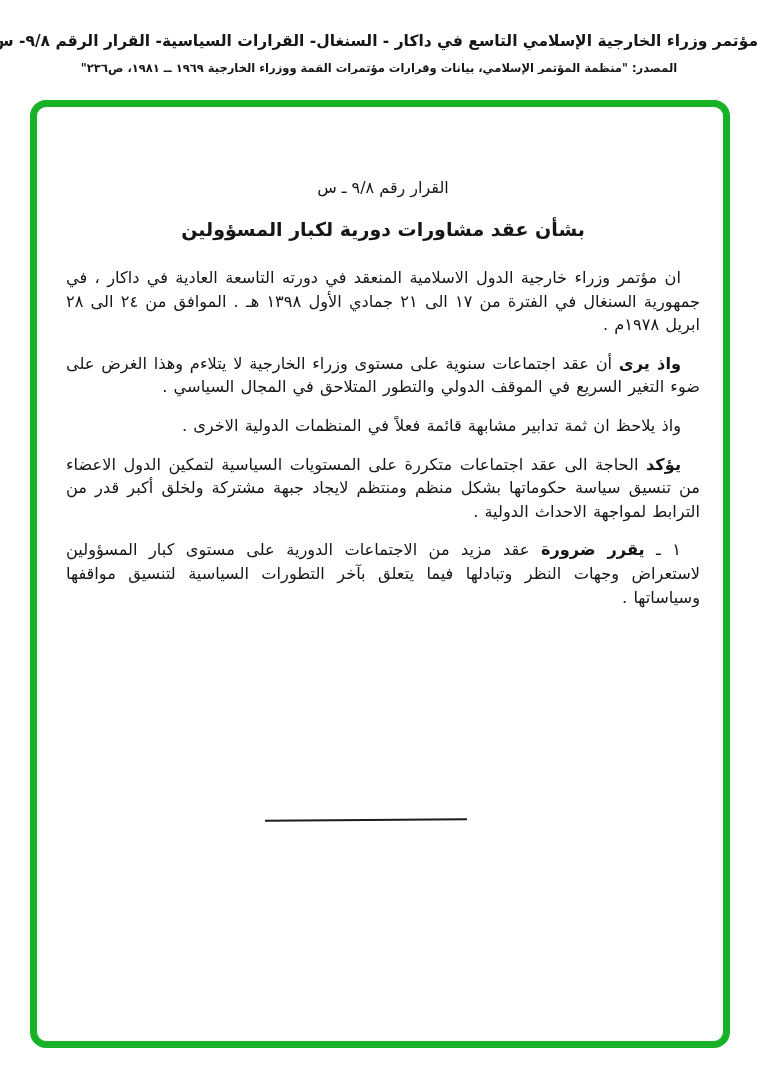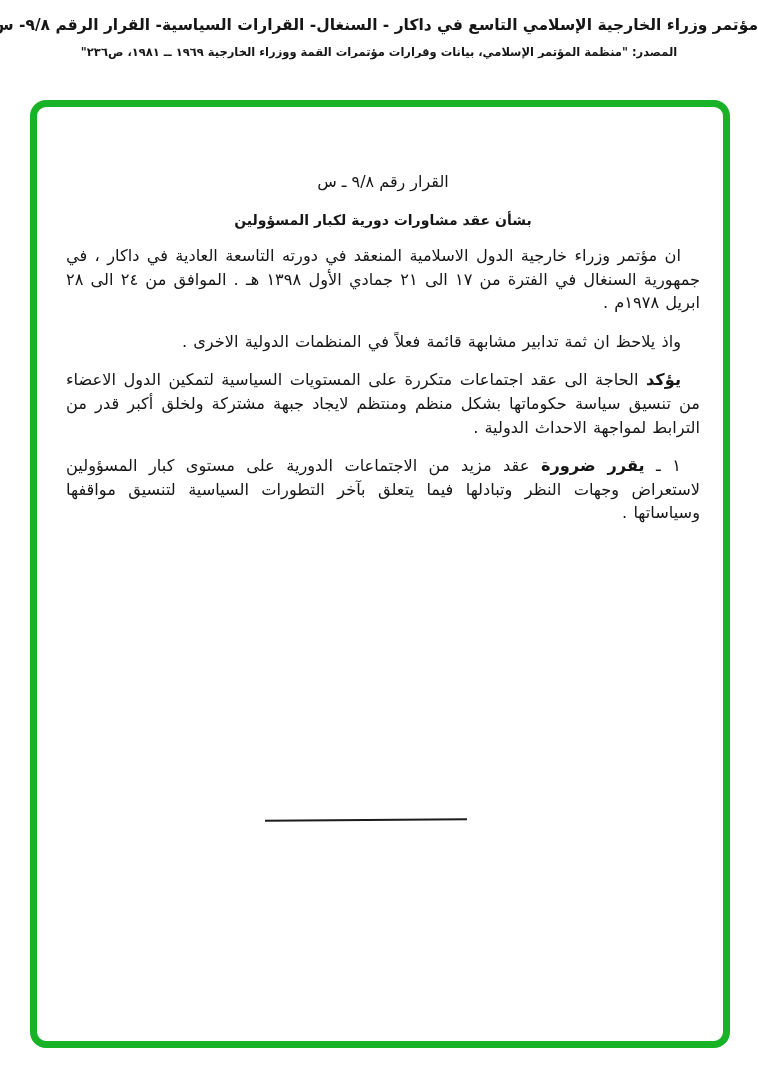--- a/index.html
+++ b/index.html
@@ -11,21 +11,21 @@
     position: relative;
     width: 758px;
     height: 1078px;
     overflow: hidden;
     font-family: "DejaVu Sans", sans-serif;
     color: #161616;
   }
   
   .page-header {
     position: absolute;
-    top: 16px;
+    top: 32px;
     left: 0;
     right: 0;
     direction: rtl;
     text-align: center;
   }
   .header-line1 {
     font-size: 15.5px;
     font-weight: bold;
     letter-spacing: 0px;
     white-space: nowrap;
@@ -45,37 +45,37 @@
     height: 934px;
     border: 7px solid #18b227;
     border-radius: 16px;
     background: #ffffff;
     box-sizing: content-box;
   }
   
   .doc-content {
     position: absolute;
     left: 37px;
-    top: 96px;
+    top: 102px;
     width: 632px;
     padding: 76px 30px 0 29px;
     box-sizing: border-box;
     width: 693px;
     direction: rtl;
   }
   .doc-title-line {
     text-align: center;
     font-size: 16px;
     margin: 0 0 21px 0;
   }
   .doc-subject-line {
     text-align: center;
-    font-size: 14px;
+    font-size: 19px;
     font-weight: bold;
-    margin: 0 0 16px 0;
+    margin: 0 0 26px 0;
   }
   .para {
     font-size: 16.2px;
     line-height: 23.6px;
     margin: 5px 0 15px 0;
     text-align: justify;
     text-indent: 19px;
     word-spacing: 1px;
   }
   .para .lead { font-weight: bold; }
@@ -100,20 +100,21 @@
 
 <div class="doc-frame" style="border-color: rgb(24, 178, 39);"></div>
 
 <div class="doc-content">
   <div class="doc-title-line">القرار رقم ٩/٨ ـ س</div>
   <div class="doc-subject-line">بشأن عقد مشاورات دورية لكبار المسؤولين</div>
 
   <p class="para"><span class="num"></span><span class="lead"></span><span>ان مؤتمر وزراء خارجية الدول الاسلامية المنعقد في دورته التاسعة العادية في داكار ، في جمهورية السنغال في الفترة من ١٧ الى ٢١ جمادي الأول ١٣٩٨ هـ . الموافق من ٢٤ الى ٢٨ ابريل ١٩٧٨م .</span></p>
 
 
+  <p class="para"><span class="num"></span><span class="lead">واذ يرى</span><span> أن عقد اجتماعات سنوية على مستوى وزراء الخارجية لا يتلاءم وهذا الغرض على ضوء التغير السريع في الموقف الدولي والتطور المتلاحق في المجال السياسي .</span></p>
 
   <p class="para"><span class="num"></span><span class="lead"></span><span>واذ يلاحظ ان ثمة تدابير مشابهة قائمة فعلاً في المنظمات الدولية الاخرى .</span></p>
 
   <p class="para"><span class="num"></span><span class="lead">يؤكد</span><span> الحاجة الى عقد اجتماعات متكررة على المستويات السياسية لتمكين الدول الاعضاء من تنسيق سياسة حكوماتها بشكل منظم ومنتظم لايجاد جبهة مشتركة ولخلق أكبر قدر من الترابط لمواجهة الاحداث الدولية .</span></p>
 
   <p class="para"><span class="num">١ ـ </span><span class="lead">يقرر ضرورة</span><span> عقد مزيد من الاجتماعات الدورية على مستوى كبار المسؤولين لاستعراض وجهات النظر وتبادلها فيما يتعلق بآخر التطورات السياسية لتنسيق مواقفها وسياساتها .</span></p>
 
 </div>
 
 <div class="signature-line"></div>

